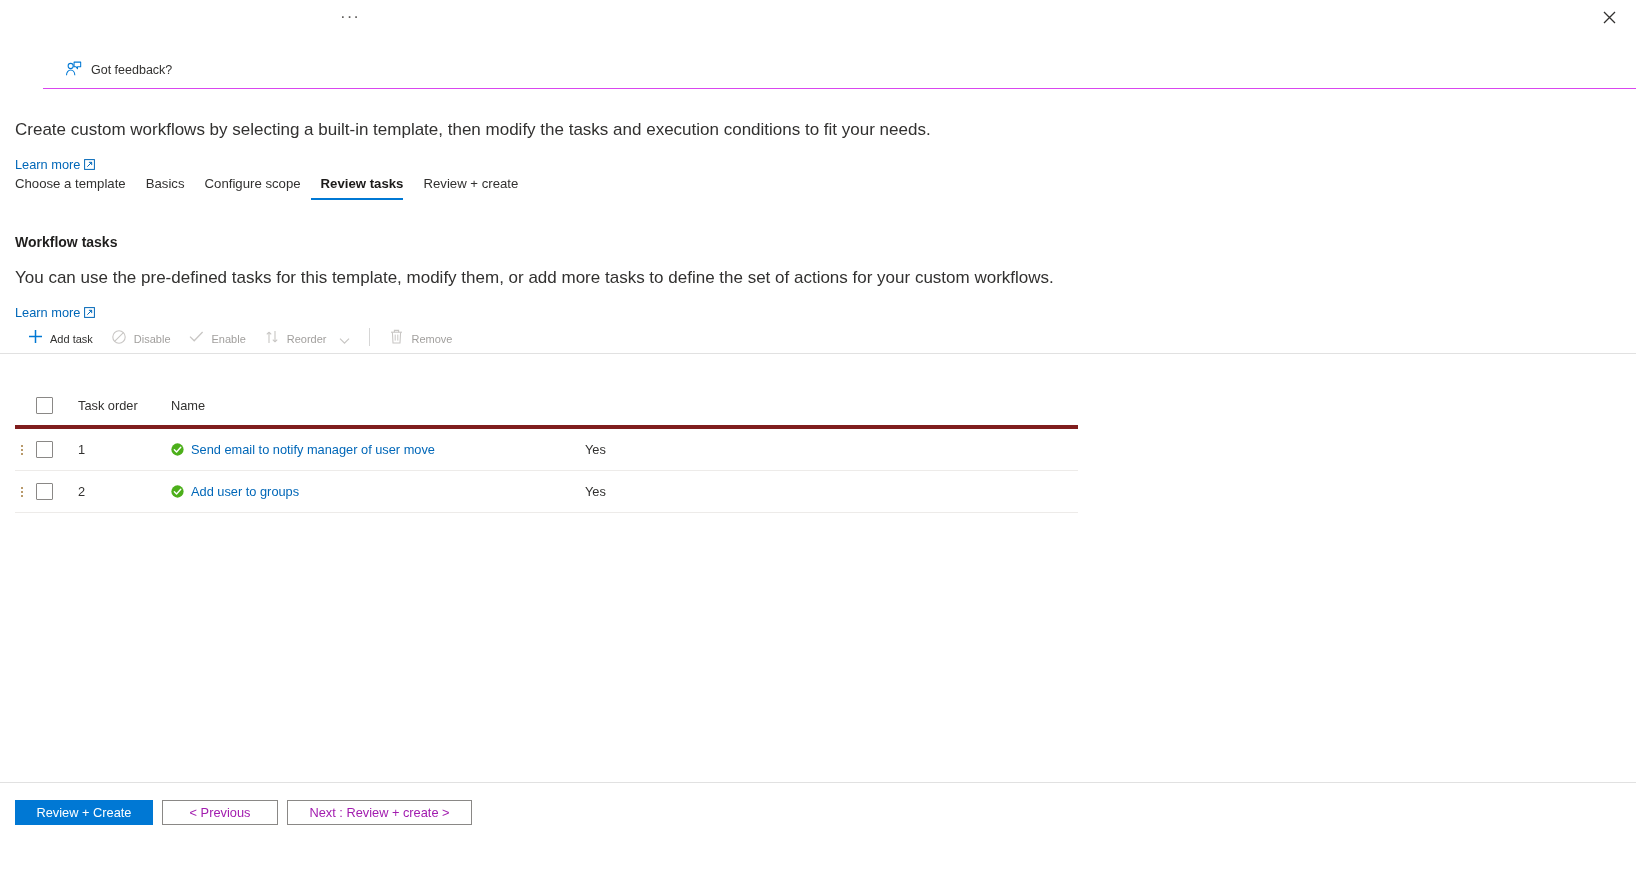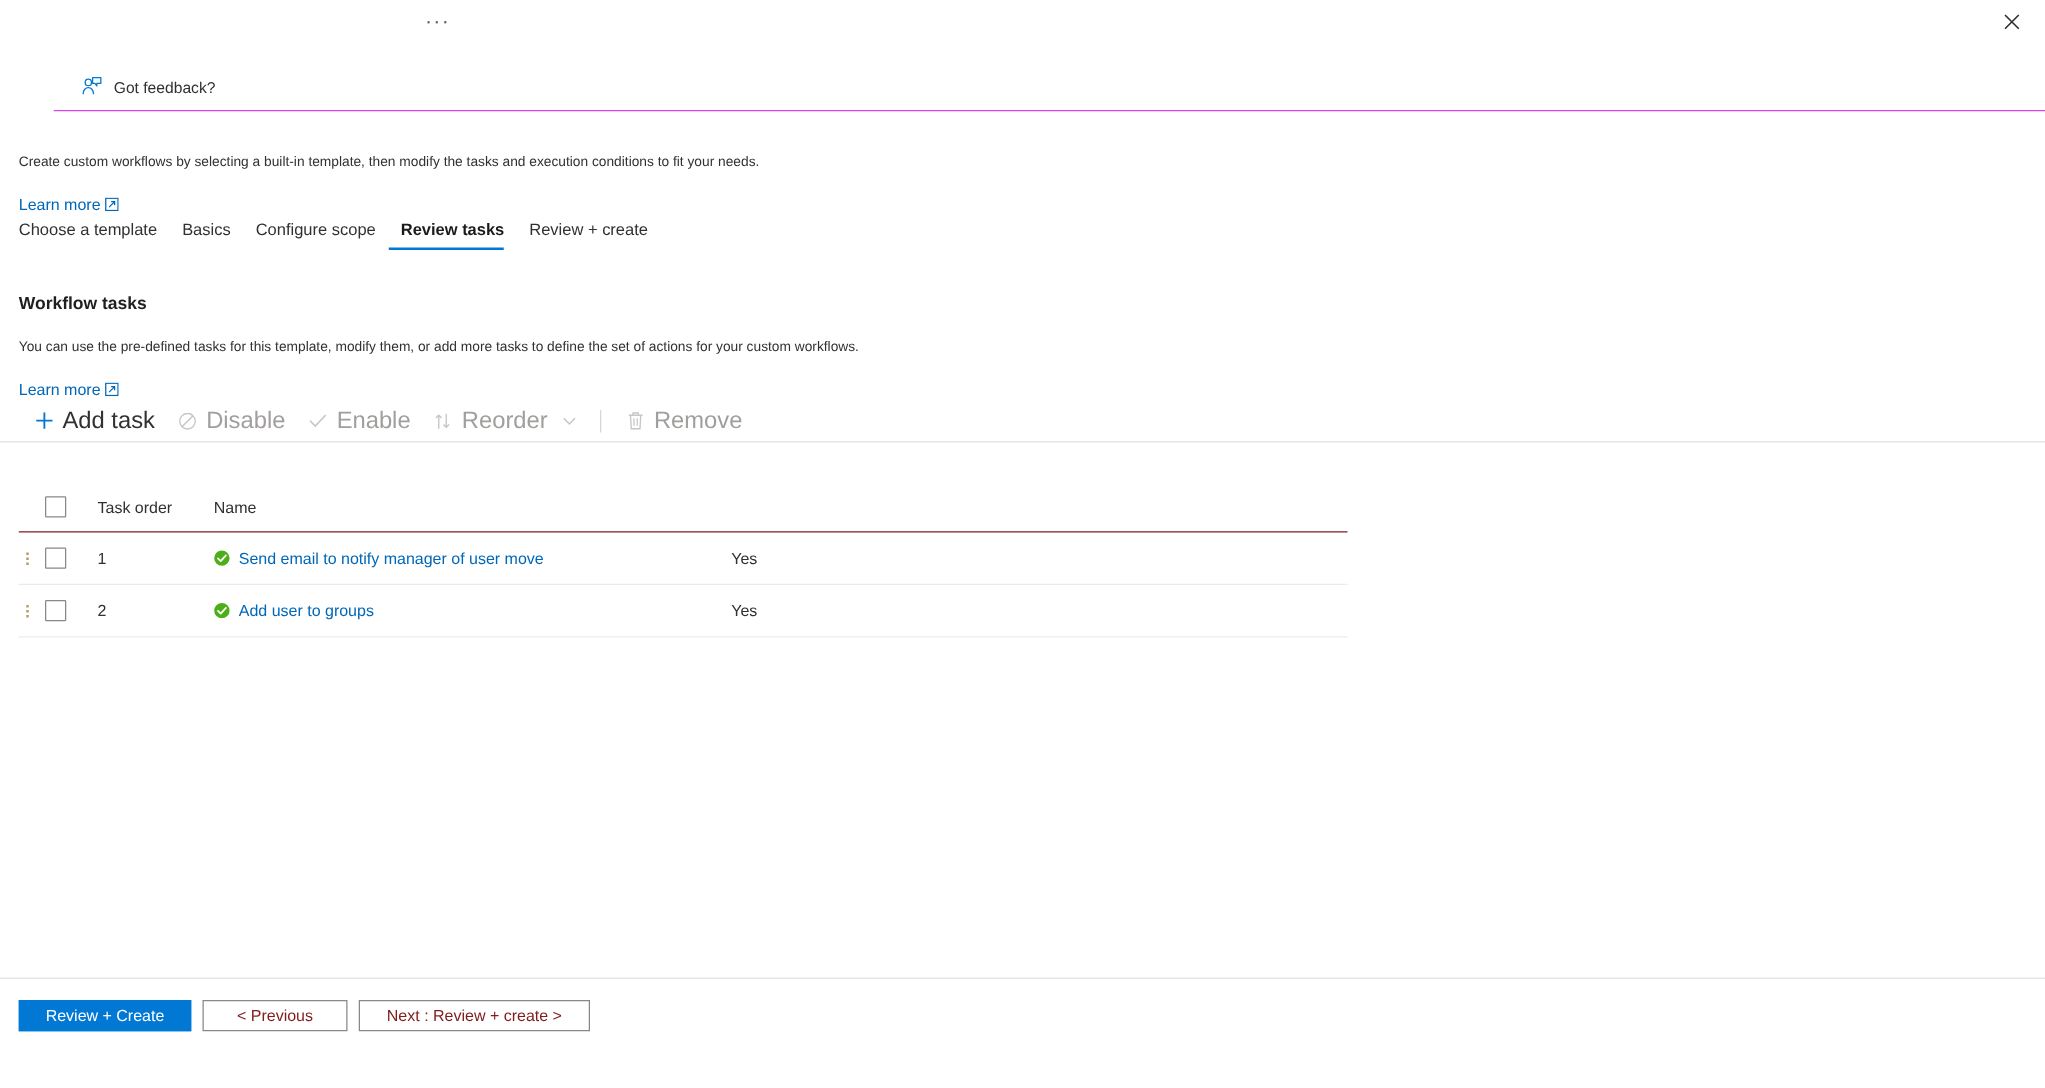--- a/index.html
+++ b/index.html
@@ -83,21 +83,21 @@
   }
 
   
   .intro {
     position: absolute;
     left: 15px;
     top: 121px;
     width: 1000px;
   }
   .intro-text {
-    font-size: 11px;
+    font-size: 17px;
     color: #323130;
     line-height: 18px;
   }
   .link {
     color: #0067b8;
     font-size: 12.8px;
     text-decoration: none;
     cursor: pointer;
   }
   .ext-icon {
@@ -162,24 +162,24 @@
     width: 1636px;
     height: 34px;
     border-bottom: 1px solid #e1e1e1;
     display: flex;
     align-items: center;
     padding-left: 18px;
     box-sizing: border-box;
   }
   .cmd {
     display: flex;
-    align-items: center;
+    align-items: flex-end;
     gap: 7px;
     padding: 4px 9px;
-    font-size: 19px;
+    font-size: 11px;
     color: #323130;
     cursor: pointer;
     white-space: nowrap;
     background: transparent;
     border: none;
     font-family: inherit;
   }
   .cmd.disabled {
     color: #a19f9d;
     cursor: default;
@@ -204,21 +204,21 @@
   .task-table {
     position: absolute;
     left: 15px;
     top: 386px;
     width: 1063px;
   }
   .thead {
     display: flex;
     align-items: center;
     height: 39px;
-    border-bottom: 1px solid #7f1d1d;
+    border-bottom: 4px solid #7f1d1d;
   }
   .trow {
     display: flex;
     align-items: center;
     height: 41px;
     border-bottom: 1px solid #edebe9;
   }
   .c-drag {
     width: 14px;
     display: flex;
@@ -320,21 +320,21 @@
     white-space: nowrap;
   }
   .btn-primary {
     background: #0078d4;
     color: #ffffff;
     border: 1px solid #0078d4;
     min-width: 138px;
   }
   .btn-default {
     background: #ffffff;
-    color: #7f1d1d;
+    color: #a21caf;
     border: 1px solid #8a8886;
     min-width: 116px;
   }
   .btn-wide { min-width: 185px; }
 </style>
 </head>
 <body>
 
 <div class="blade-header">
   <div class="header-ellipsis">···</div>

